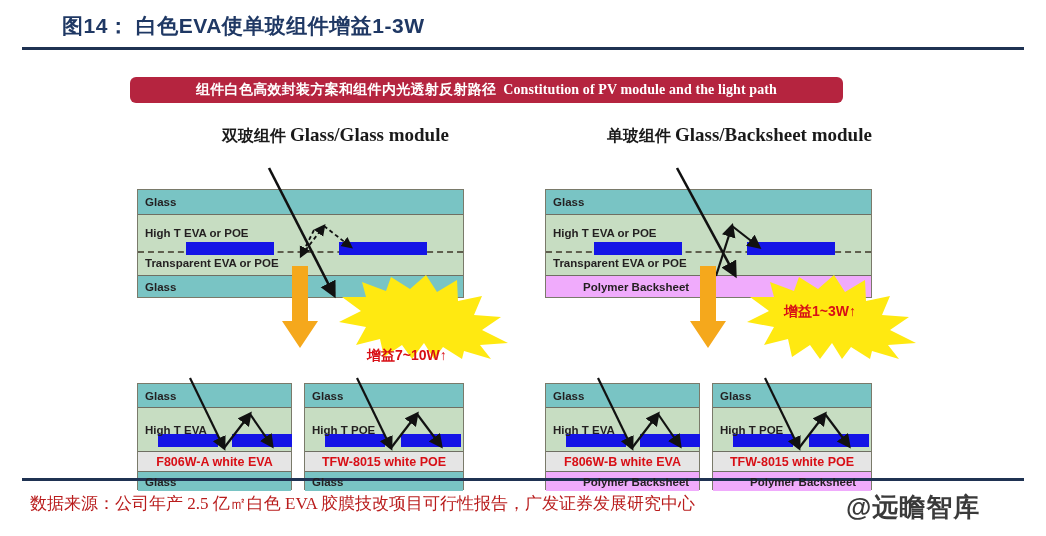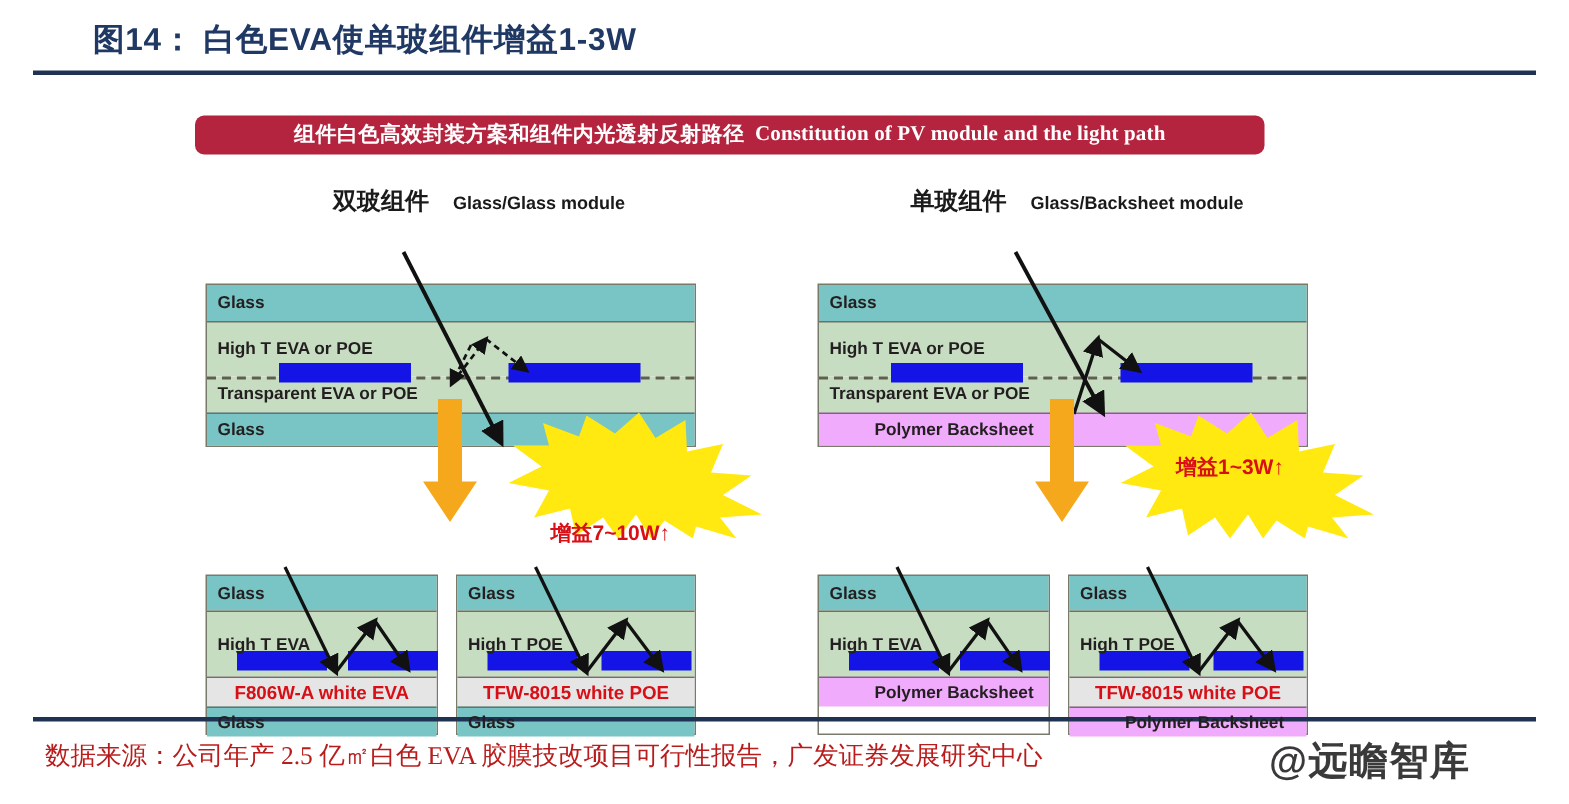--- a/index.html
+++ b/index.html
@@ -37,21 +37,21 @@
     color:#ffffff;font-size:14px;font-weight:bold;white-space:nowrap;
     font-family:"Liberation Serif","DejaVu Serif",serif;
     margin-left:7px;letter-spacing:.1px;
   }
 
   
   .col-head{
     position:absolute;white-space:nowrap;font-size:15px;font-weight:bold;color:#1a1a1a;
   }
   .col-head .cn{font-size:16px;margin-left:47px;}
-  .col-head .en{font-size:12px;margin-left:16px;}
+  .col-head .en{font-size:19px;margin-left:4px;font-family:Liberation Serif, serif;}
   #head-left{left:175px;top:124px;}
   #head-right{left:560px;top:124px;}
 
   
   .stack{position:absolute;border:1px solid #7a7a6a;box-sizing:border-box;background:#fff;margin-top:31px;}
   .layer{
     position:relative;box-sizing:border-box;width:100%;
     display:flex;align-items:center;
     font-size:11.5px;font-weight:bold;color:#231f20;
   }
@@ -239,20 +239,23 @@
     </svg>
   </div>
 
   <div class="stack" style="left:545px;top:352px;width:155px;height:107px;">
     <div class="layer l-glass" style="height:23px;">
       <span class="lbl">Glass</span>
     </div>
     <div class="layer l-eva sep" style="height:44px;">
       <span class="lbl">High T EVA</span>
     </div>
+    <div class="layer l-white sep" style="height:20px;">
+      <span class="lbl">F806W-B white EVA</span>
+    </div>
     <div class="layer l-backsheet sep" style="height:20px;">
       <span class="lbl">Polymer Backsheet</span>
     </div>
     <div class="cell" style="left:20px;top:50px;width:60px;height:13px;"></div>
     <div class="cell" style="left:94px;top:50px;width:60px;height:13px;"></div>
     <svg class="rays" width="155" height="107" viewBox="0 0 155 107">
       <path d="M52,-6 L86,64" stroke="#111" stroke-width="2.2" fill="none" marker-end="url(#ahS)"></path>
       <path d="M86,64 L112,30" stroke="#111" stroke-width="2.2" fill="none" marker-end="url(#ahS)"></path>
       <path d="M112,30 L134,62" stroke="#111" stroke-width="2.2" fill="none" marker-end="url(#ahS)"></path>
     </svg>

